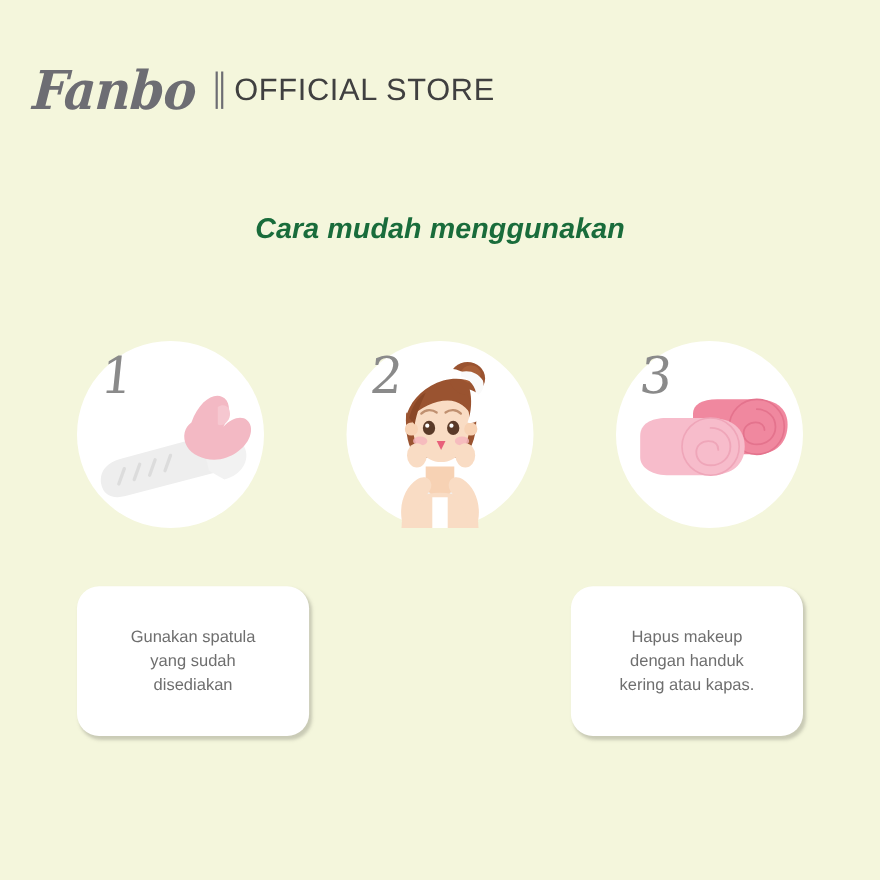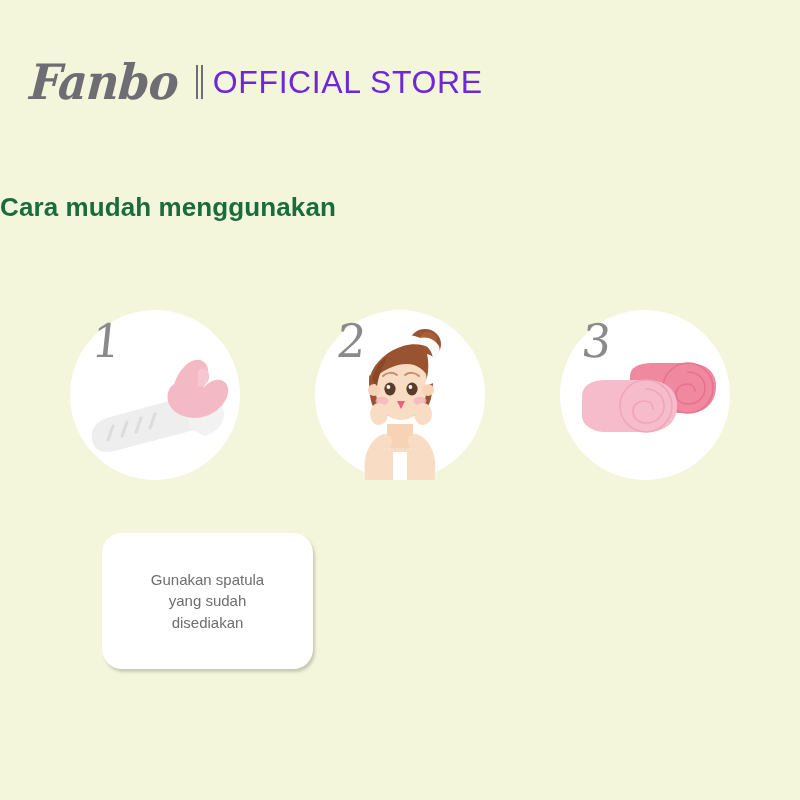--- a/index.html
+++ b/index.html
@@ -43,39 +43,40 @@
     align-self: center;
   }
   .brand-sep i {
     display: block;
     width: 2px;
     height: 34px;
     background: #6d6d73;
   }
   .brand-official {
     font-family: "Liberation Sans", sans-serif;
-    font-size: 32px;
+    font-size: 28px;
     font-weight: 400;
-    color: #6d28d9;
+    color: #404040;
     letter-spacing: 0.6px;
     line-height: 1;
   }
 
   
   .title-block {
     position: absolute;
     left: 0;
     right: 0;
     top: 190px;
-    text-align: left;
+    text-align: center;
     color: #196c3b;
     font-size: 26px;
     font-weight: bold;
     line-height: 1.32;
     letter-spacing: 0.1px;
+    font-style: italic;
   }
   .title-block .t-line { display: block; }
 
   
   .steps-row {
     position: absolute;
     left: 70px;
     top: 310px;
     width: 660px;
     height: 172px;
@@ -108,21 +109,20 @@
   .step-art svg { display: block; width: 100%; height: 100%; }
 
   
   .cards-row {
     position: absolute;
     left: 70px;
     top: 533px;
     width: 660px;
     display: flex;
     justify-content: space-between;
-    margin-left: 32px;
   }
   .caption-card {
     width: 211px;
     height: 136px;
     background: #ffffff;
     border-radius: 20px;
     box-shadow: 2px 3px 3px rgba(120,120,110,0.35);
     display: flex;
     align-items: center;
     justify-content: center;
@@ -260,13 +260,18 @@
     </span>
   </div>
 </div>
 
 <div class="cards-row">
   <div class="caption-card">
     <span class="caption-text">Gunakan spatula
 yang sudah
 disediakan</span>
   </div>
+  <div class="caption-card">
+    <span class="caption-text">Hapus makeup
+dengan handuk
+kering  atau kapas.</span>
+  </div>
 </div>
 
 </body></html>

